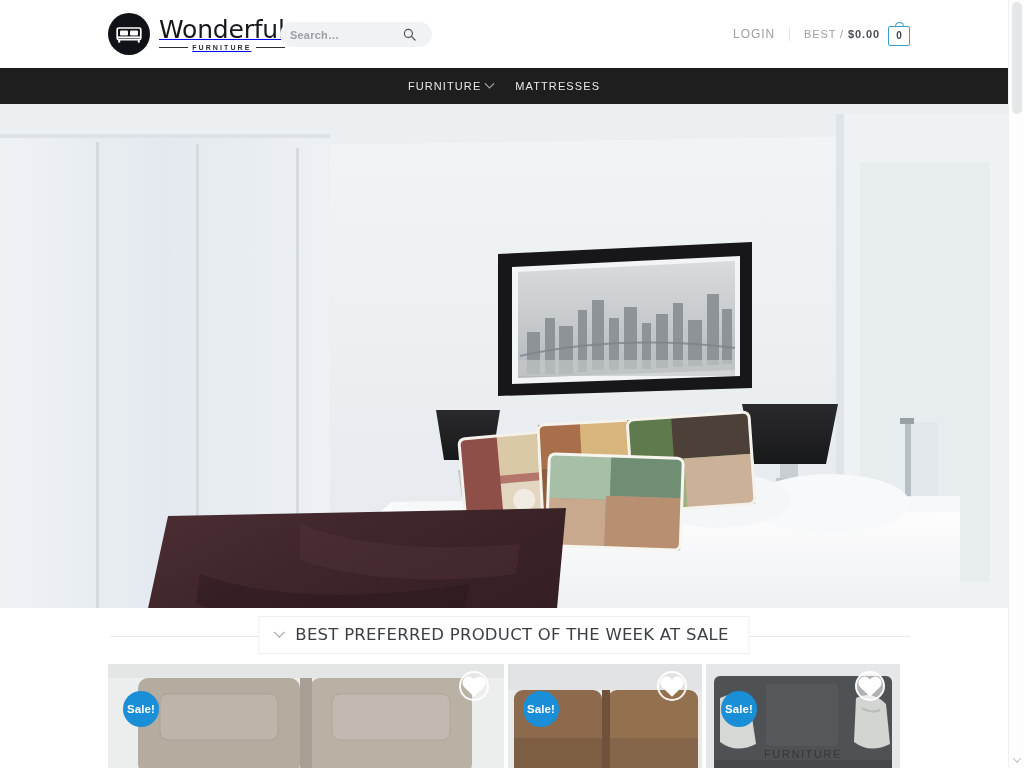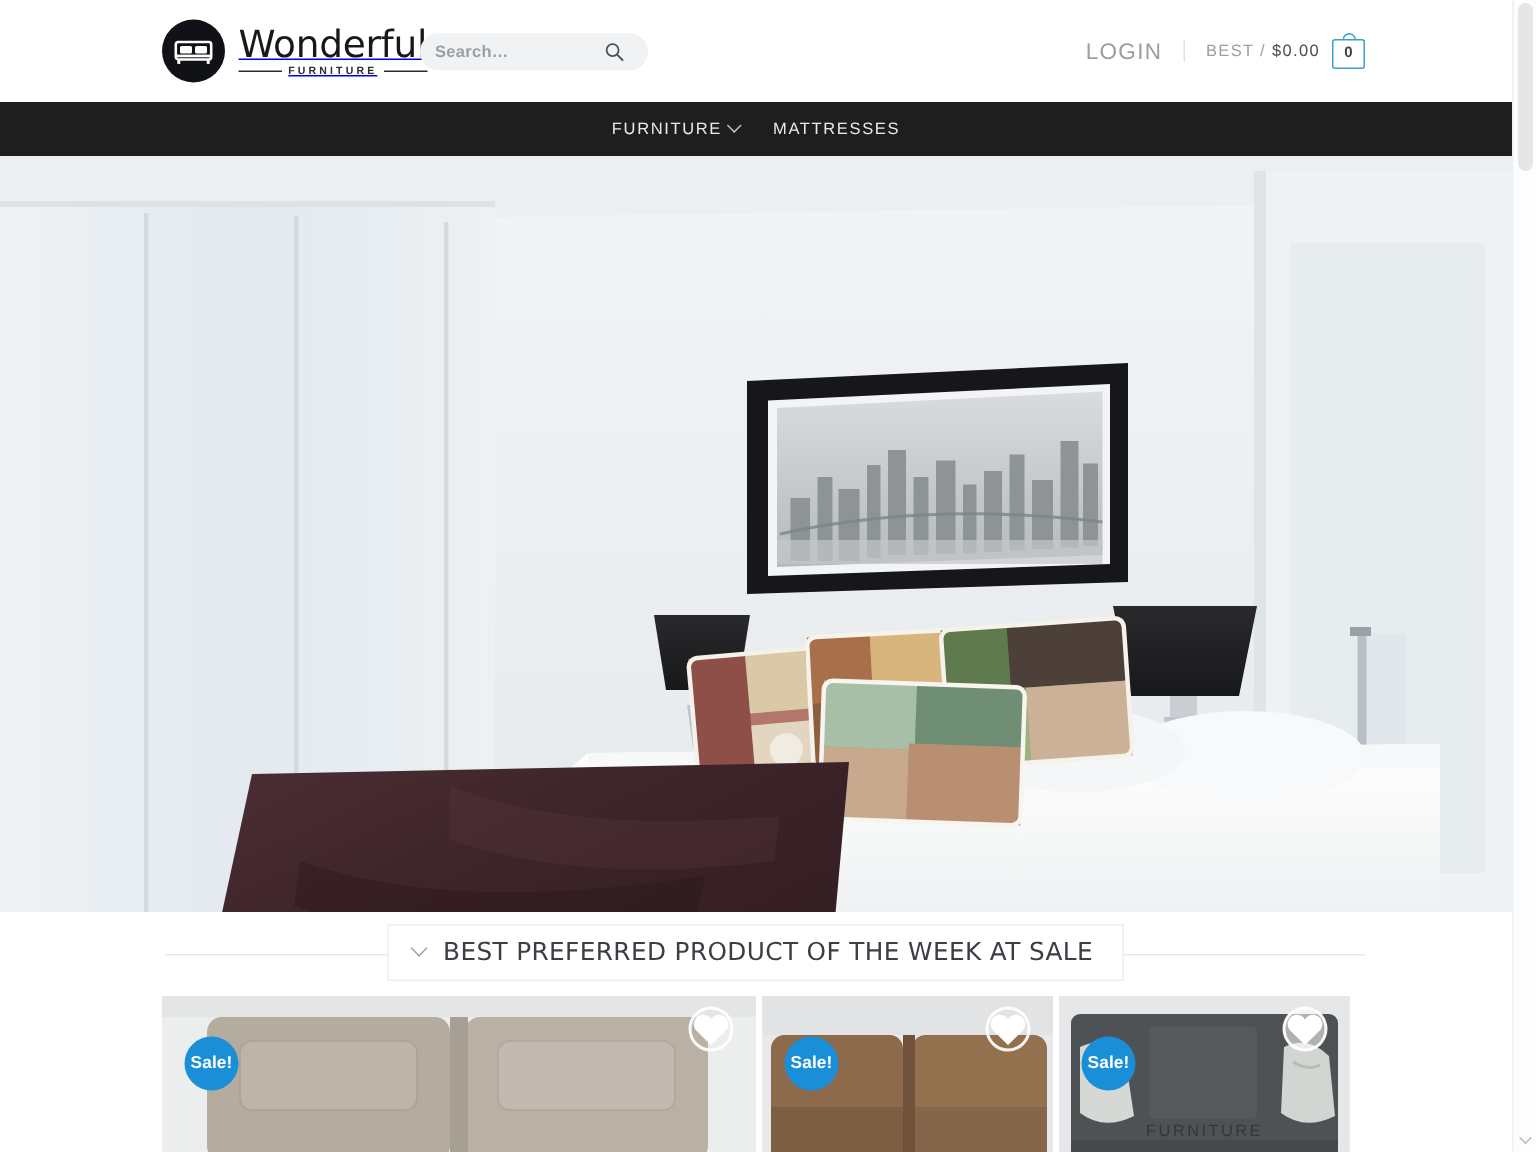--- a/index.html
+++ b/index.html
@@ -101,37 +101,37 @@
 
   
   .header-right {
     position: absolute;
     right: 98px; top: 22px;
     display: flex;
     align-items: center;
     gap: 0;
   }
   .hr-link {
-    font-size: 15px;
+    font-size: 12px;
     color: #9a9fa6;
     letter-spacing: .9px;
     text-decoration: none;
     padding: 0 14px;
   }
   .hr-sep { width: 1px; height: 14px; background: #dfe1e4; }
   .hr-cart {
     font-size: 11px;
     color: #9a9fa6;
     letter-spacing: .9px;
     padding-left: 14px;
     padding-right: 8px;
     text-decoration: none;
     white-space: nowrap;
   }
-  .hr-cart b { color: #4a4f56; font-weight: 400; }
+  .hr-cart b { color: #4a4f56; font-weight: 700; }
   .cart-bag {
     position: relative;
     width: 22px; height: 24px;
     display: flex; align-items: flex-end; justify-content: center;
     cursor: pointer;
   }
   .cart-bag .bag-body {
     position: absolute;
     left: 0; bottom: 0;
     width: 22px; height: 20px;

